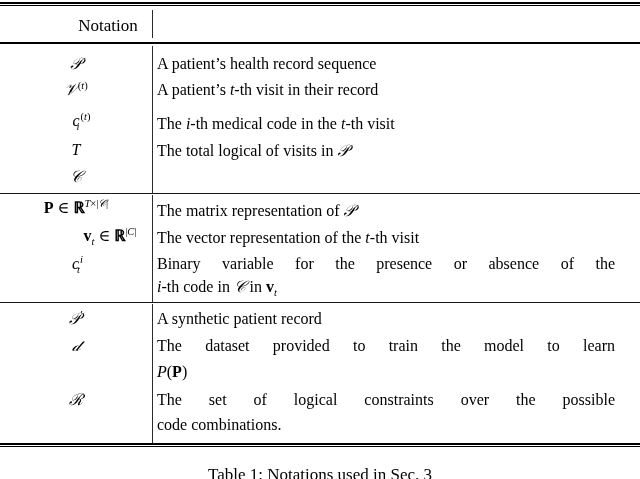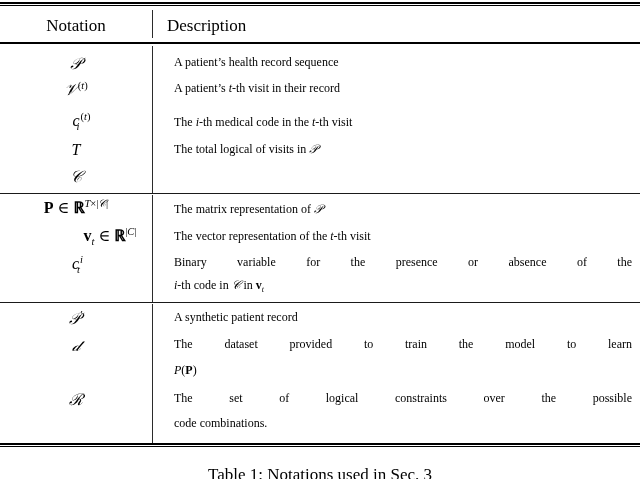--- a/index.html
+++ b/index.html
@@ -21,22 +21,22 @@
   .vdiv{position:absolute;left:152px;width:1px;background:#2b2b2b;}
 
   
   .t{position:absolute;white-space:nowrap;}
 
   .notation-cell{
     position:absolute;left:0;width:152px;text-align:center;
     font-size:16px;line-height:1;
   }
   .desc-cell{
-    position:absolute;left:174px;width:458px;
-    font-size:12px;line-height:1;
+    position:absolute;left:157px;width:458px;
+    font-size:16px;line-height:1;
     text-align:justify;
   }
   .desc-cell.just{text-align:justify;text-align-last:justify;}
 
   .hdr{font-size:17px;}
   .hdr-notation{position:absolute;left:0;width:152px;text-align:center;}
   .hdr-desc{position:absolute;left:167px;}
 
   
   .cal{font-family:"DejaVu Serif",serif;font-style:italic;}
@@ -51,22 +51,21 @@
     font-size:17px;
   }
 </style>
 </head>
 <body>
 
 <div class="page">
 
   <div class="rule rule-double" style="top:2px;"></div>
 
-  <div class="t hdr hdr-notation" style="top:16px;">Notation</div>
-  <div class="t hdr hdr-desc" style="top:16px;">Description</div>
+  <div class="t hdr hdr-notation" style="top:16px;padding-left:32px;">Notation</div>
 
   <div class="vdiv" style="top:10px;height:28px;"></div>
 
   <div class="rule rule-thick" style="top:42px;"></div>
 
   <div class="vdiv" style="top:46px;height:147px;"></div>
 
   <div class="notation-cell" style="top:56px;">
     <span class="cal">𝒫</span>
   </div>

